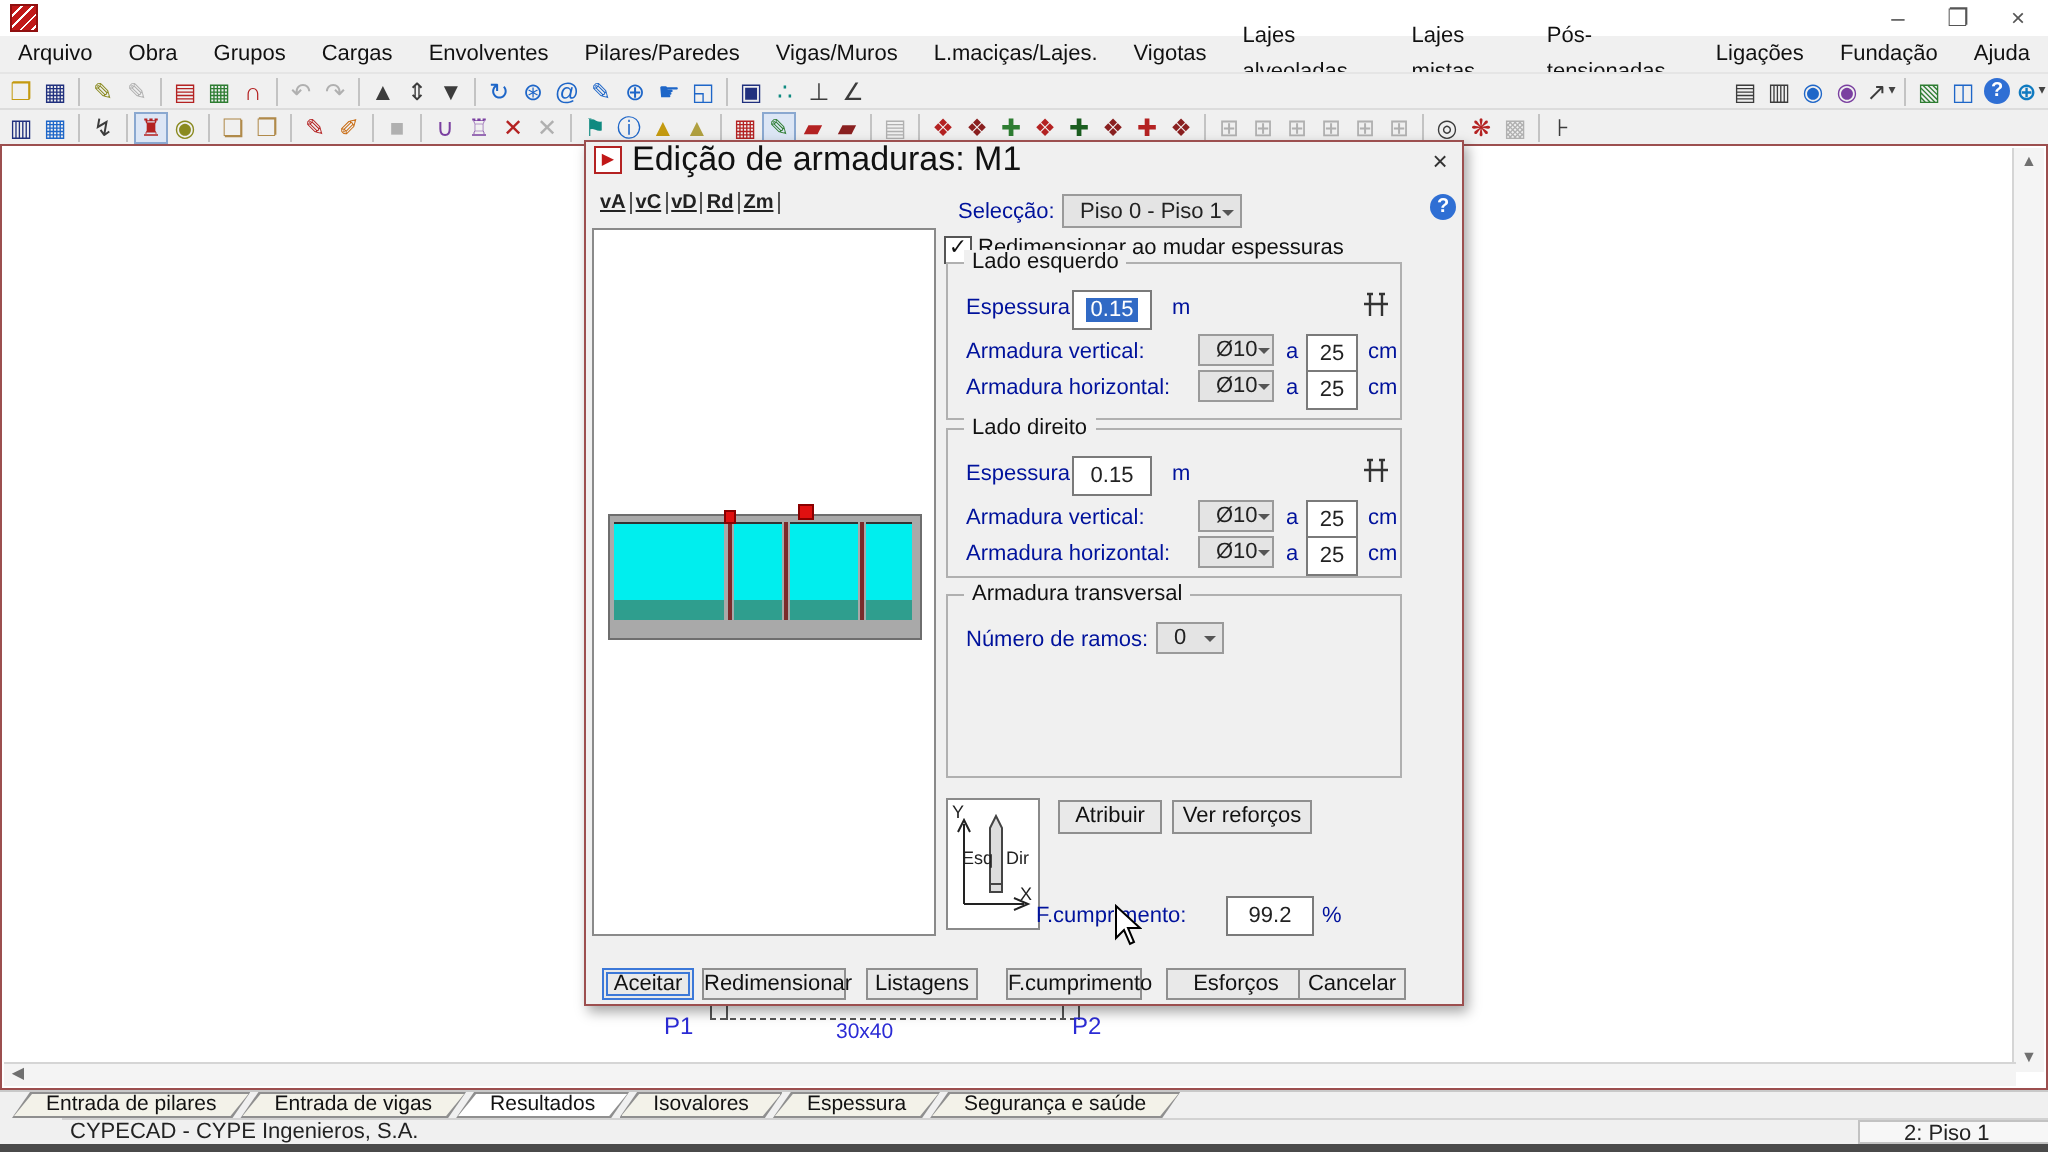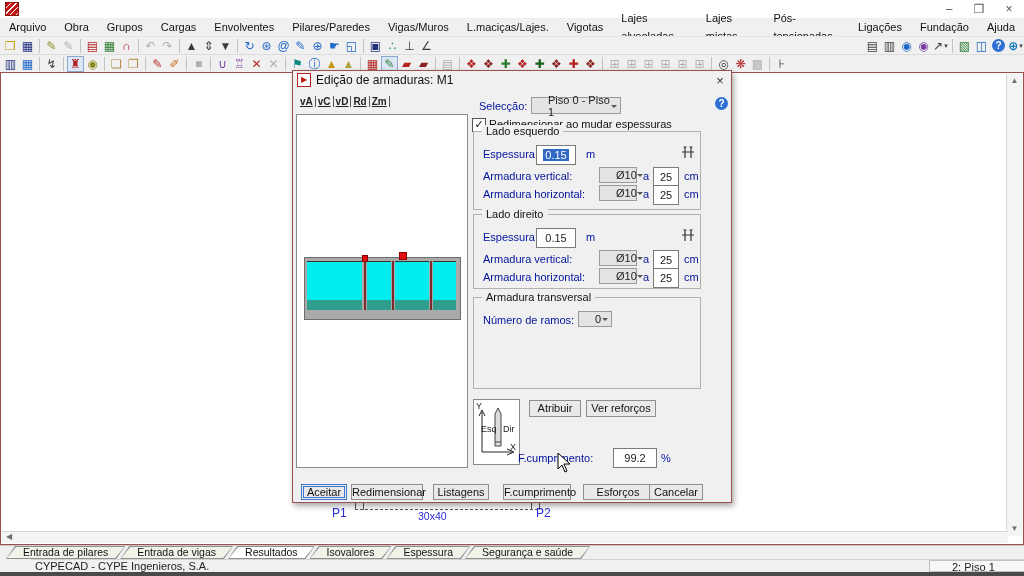--- a/index.html
+++ b/index.html
@@ -46,33 +46,33 @@
   .tab>span{display:block;height:11px;line-height:11px;padding:0 16px;background:#f3f2e9;clip-path:inherit;font-size:10.5px;color:#111;}
   .tab.active>span{background:#ffffff;}
   .statusbar{position:absolute;left:0;top:559px;width:1024px;height:13px;background:#f0f0f0;border-top:1px solid #d2d2d2;display:flex;align-items:center;margin-left:31px;}
   .statusleft{padding-left:4px;line-height:13px;}
   .statusright{position:absolute;left:898px;top:0;width:118px;height:12px;border:1px solid #c2c2c2;border-right:none;background:#f7f7f7;line-height:12px;padding-left:22px;box-sizing:border-box;}
   .bottomstrip{position:absolute;left:0;top:572px;width:1024px;height:4px;background:#4a4a4a;}
   
   .dialog{position:absolute;left:292px;top:70px;width:440px;height:433px;background:#f0f0f0;border:1px solid var(--accent-border);box-shadow:2px 3px 6px rgba(0,0,0,.35);z-index:50;box-sizing:border-box;}
   .dlg-title{height:18px;display:flex;align-items:center;background:#f0f0f0;}
   .dlg-ico{width:12px;height:12px;border:1px solid #b42222;background:#fff;color:#c11818;font-size:8px;line-height:12px;text-align:center;margin:0 5px 0 4px;}
-  .dlg-title-text{font-size:12px;color:#111;}
+  .dlg-title-text{font-size:17px;color:#111;}
   .dlg-close{margin-left:auto;width:22px;text-align:center;color:#333;font-size:13px;}
   .viewbtns{position:absolute;left:5px;top:25px;font-size:10px;font-weight:bold;color:#222;}
   .viewbtns span{text-decoration:underline;padding:0 2px;border-right:1px solid #555;}
   .preview{position:absolute;left:3px;top:43px;width:170px;height:352px;background:#fff;border:1px solid #8a8a8a;}
   
   .wall-base{position:absolute;left:7px;top:142px;width:157px;height:63px;background:var(--wall-gray);border:1px solid #6e6e6e;box-sizing:border-box;}
   .panel{position:absolute;top:3px;height:39px;background:var(--wall-cyan);border-top:1px solid #333;}
   .band{position:absolute;top:42px;height:10px;background:var(--wall-teal);}
   .divider{position:absolute;top:3px;width:2px;height:49px;background:#7a2a2a;}
   .redmark{position:absolute;background:#e01010;border:1px solid #8a0000;box-sizing:border-box;}
   .dlg-label{color:var(--label-blue);position:absolute;font-size:11px;}
-  .combo{position:absolute;height:17px;background:#e4e4e4;border:1px solid #9a9a9a;box-sizing:border-box;display:flex;align-items:center;font-size:11px;padding-left:16px;}
+  .combo{position:absolute;height:17px;background:#e4e4e4;border:1px solid #9a9a9a;box-sizing:border-box;display:flex;align-items:center;font-size:11px;padding-left:8px;}
   .caret{margin-left:auto;margin-right:3px;width:0;height:0;border:3.5px solid transparent;border-top-color:#555;transform:translateY(2px);}
   .tbox{position:absolute;height:20px;background:#fff;border:1px solid #7a7a7a;box-sizing:border-box;font-size:11px;display:flex;align-items:center;justify-content:center;}
   .tbox.sel span{background:var(--selection-blue);color:#fff;padding:0 2px;}
   .chk{position:absolute;left:179px;top:47px;width:12px;height:12px;background:#fff;border:1px solid #555;font-size:11px;line-height:11px;text-align:center;color:#111;}
   .grp{position:absolute;left:180px;width:228px;border:1px solid #b0b0b0;box-sizing:border-box;}
   .grp-title{position:absolute;top:-7px;left:8px;background:#f0f0f0;padding:0 4px;color:#111;}
   .rebar-ico{position:absolute;width:14px;height:15px;}
   .axisbox{position:absolute;left:180px;top:328px;width:45px;height:64px;background:#fff;border:1px solid #8a8a8a;}
   .axisbox span{position:absolute;font-size:9px;color:#222;}
   .btn{position:absolute;height:17px;background:#e9e9e9;border:1px solid #8f8f8f;box-sizing:border-box;text-align:center;font-size:11px;line-height:15px;color:#111;}

